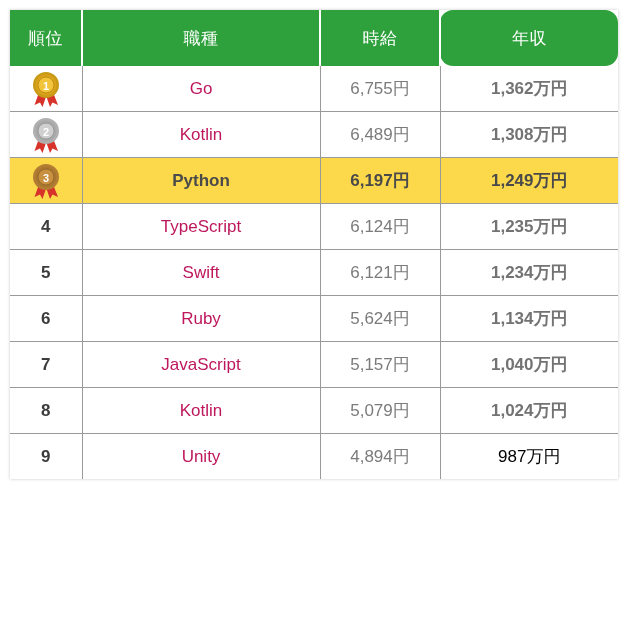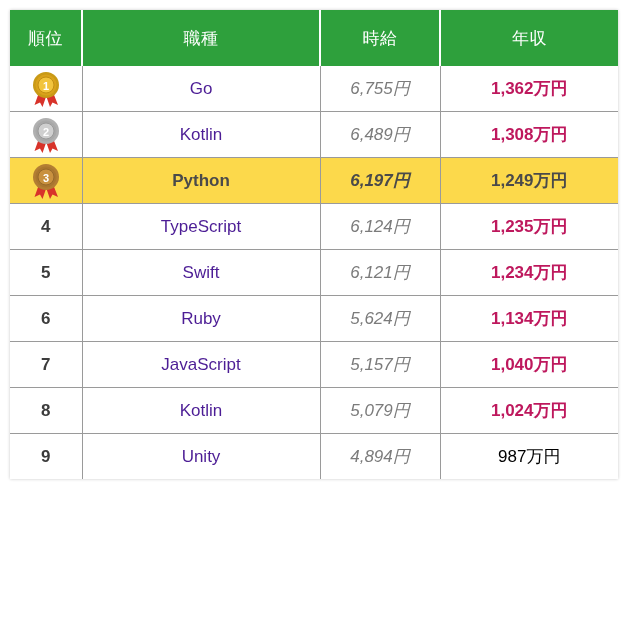--- a/index.html
+++ b/index.html
@@ -41,21 +41,21 @@
     color: #ffffff;
     font-size: 17px;
     font-weight: 400;
     height: 56px;
     text-align: center;
     vertical-align: middle;
     border-right: 2px solid #ffffff;
     padding: 0;
     letter-spacing: 0.5px;
   }
-  thead th:last-child { border-right: none; }
+  thead th:last-child { border-right: none; border-radius: 13px; }
 
   
   tbody td {
     height: 45px;
     text-align: center;
     vertical-align: middle;
     border-bottom: 1px solid #9a9a9a;
     border-right: 1px solid #9a9a9a;
     padding: 0;
     background: #ffffff;
@@ -65,30 +65,29 @@
   }
   tbody tr:last-child td { border-bottom: none; }
   tbody td:last-child { border-right: none; }
 
   tbody td.cell-rank {
     color: #3c3c3c;
     font-weight: bold;
     font-size: 17px;
   }
   tbody td.cell-job {
-    color: #4c1d95;
+    color: #be185d;
     font-size: 17px;
   }
   tbody td.cell-hourly {
     color: #7b7b7b;
     font-size: 17px;
-    font-style: italic;
   }
   tbody td.cell-annual {
-    color: #be185d;
+    color: #737373;
     font-size: 17px;
     font-weight: bold;
   }
   tbody tr.no-bold-annual td.cell-annual {
     font-weight: 400;
     color: #000000;
   }
 
   
   tbody tr.highlight td {

